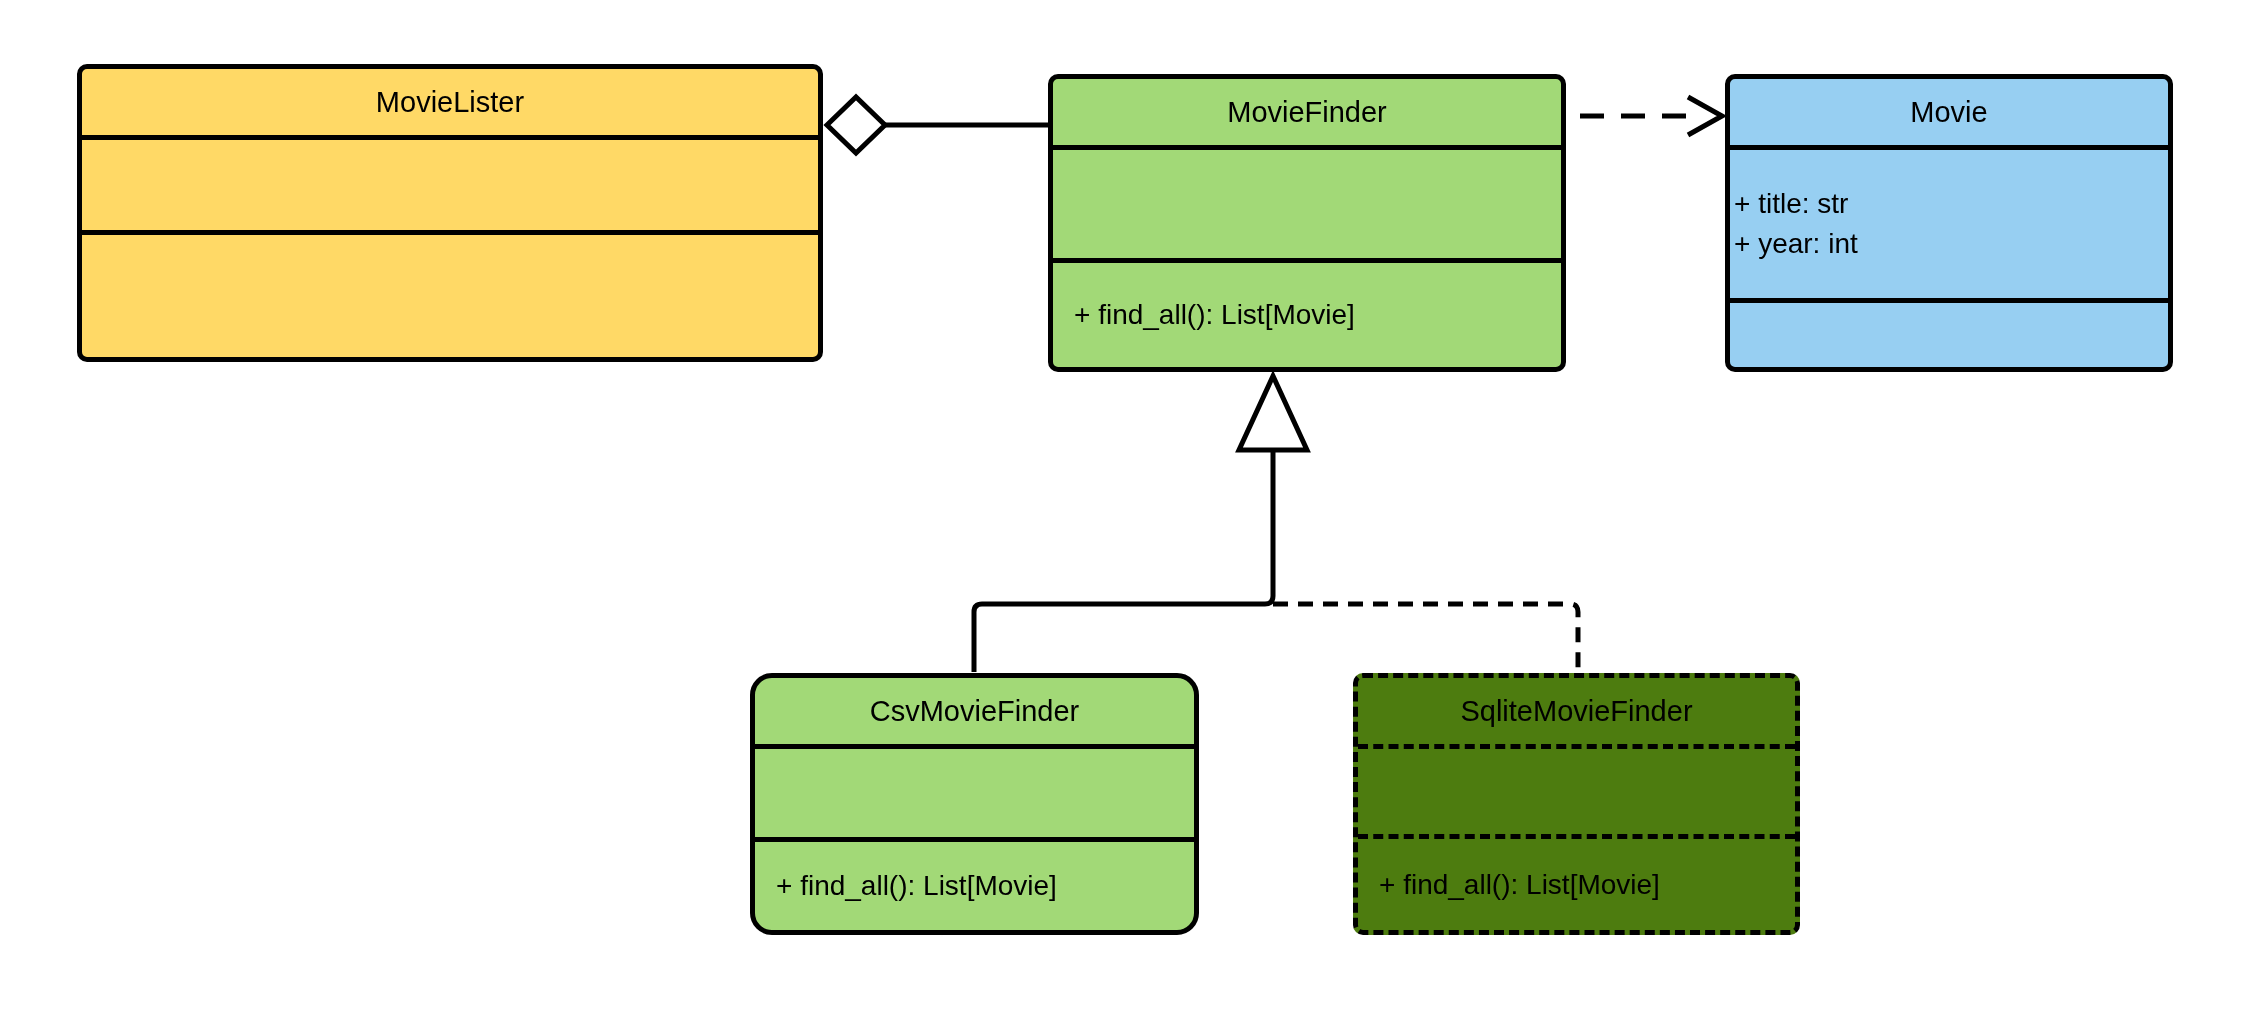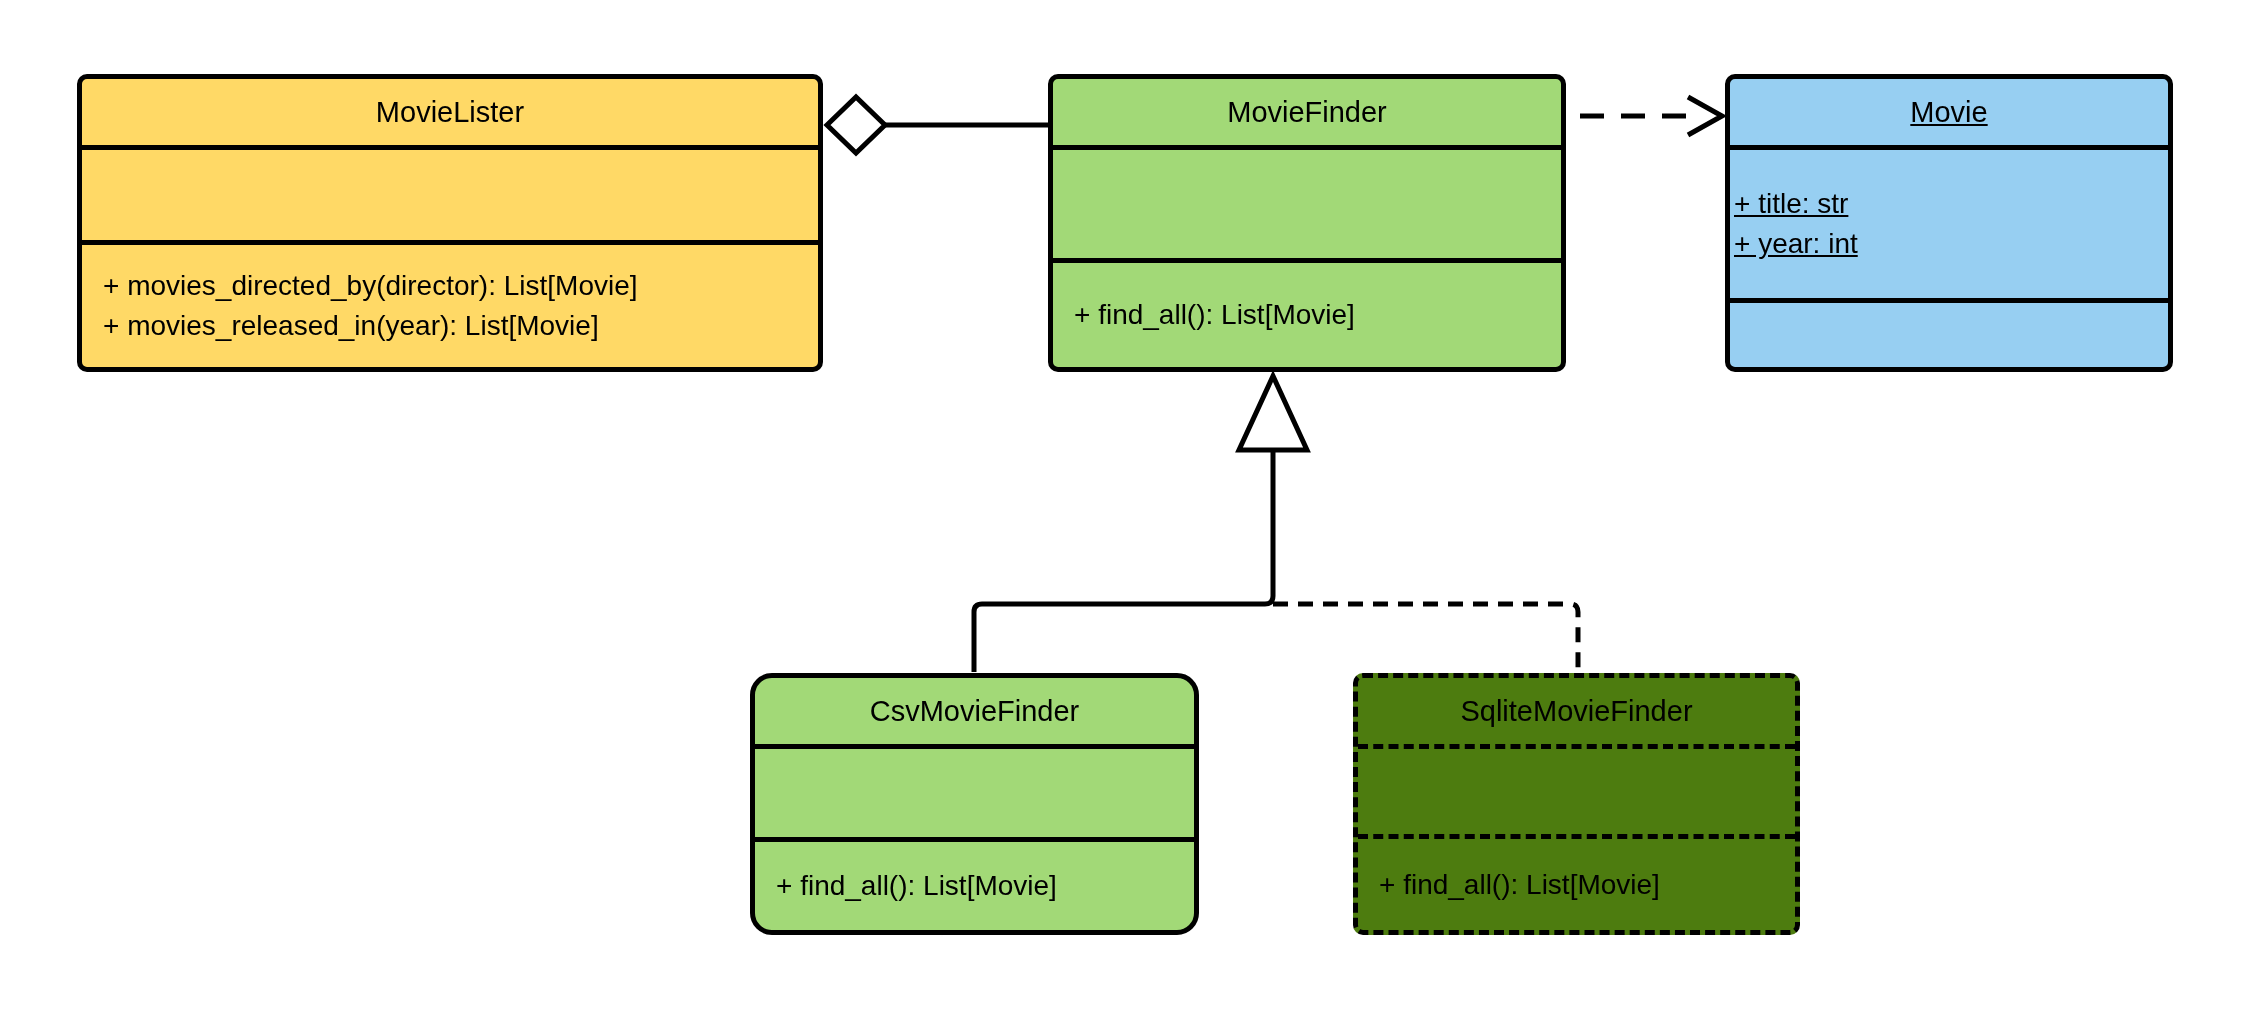--- a/index.html
+++ b/index.html
@@ -78,38 +78,34 @@
       <polyline points="1688,97 1722,116 1688,135" fill="none" stroke="#000" stroke-width="5"></polyline>
     </g>
 
     <g>
       <path d="M1273 450 L1273 596 Q1273 604 1265 604 L982 604 Q974 604 974 612 L974 672" fill="none" stroke="#000" stroke-width="5"></path>
       <path d="M1273 604 L1570 604 Q1578 604 1578 612 L1578 672" fill="none" stroke="#000" stroke-width="5" stroke-dasharray="15 10"></path>
       <polygon points="1273,376 1239,450 1307,450" fill="#ffffff" stroke="#000" stroke-width="5" stroke-linejoin="miter"></polygon>
     </g>
   </svg>
 
-  <div class="uml-class" style="left: 77px; top: 74px; width: 746px; height: 298px; background: rgb(255, 217, 102);">
+  <div class="uml-class" style="left: 77px; top: 64px; width: 746px; height: 298px; background: rgb(255, 217, 102);">
     <div class="uml-title">MovieLister</div>
     <div class="uml-attrs" style="flex:0 0 90px;"></div>
-    <div class="uml-methods">
-      <div class="uml-line">+ movies_directed_by(director): List[Movie]</div>
-      <div class="uml-line">+ movies_released_in(year): List[Movie]</div>
-    </div>
   </div>
 
   <div class="uml-class" style="left: 1048px; top: 74px; width: 518px; height: 298px; background: rgb(162, 217, 119);">
     <div class="uml-title">MovieFinder</div>
     <div class="uml-attrs" style="flex:0 0 108px;"></div>
     <div class="uml-methods">
       <div class="uml-line">+ find_all(): List[Movie]</div>
     </div>
   </div>
 
-  <div class="uml-class" style="left: 1725px; top: 74px; width: 448px; height: 298px; background: rgb(151, 207, 242); text-decoration: underline;">
+  <div class="uml-class" style="left: 1725px; top: 74px; width: 448px; height: 298px; background: rgb(151, 207, 242);">
     <div class="uml-title">Movie</div>
     <div class="uml-attrs" style="flex:0 0 148px;">
       <div class="uml-line">+ title: str</div>
       <div class="uml-line">+ year: int</div>
     </div>
     <div class="uml-methods"></div>
   </div>
 
   <div class="uml-class" style="left: 750px; top: 673px; width: 449px; height: 262px; background: rgb(162, 217, 119); border-radius: 22px;">
     <div class="uml-title">CsvMovieFinder</div>

